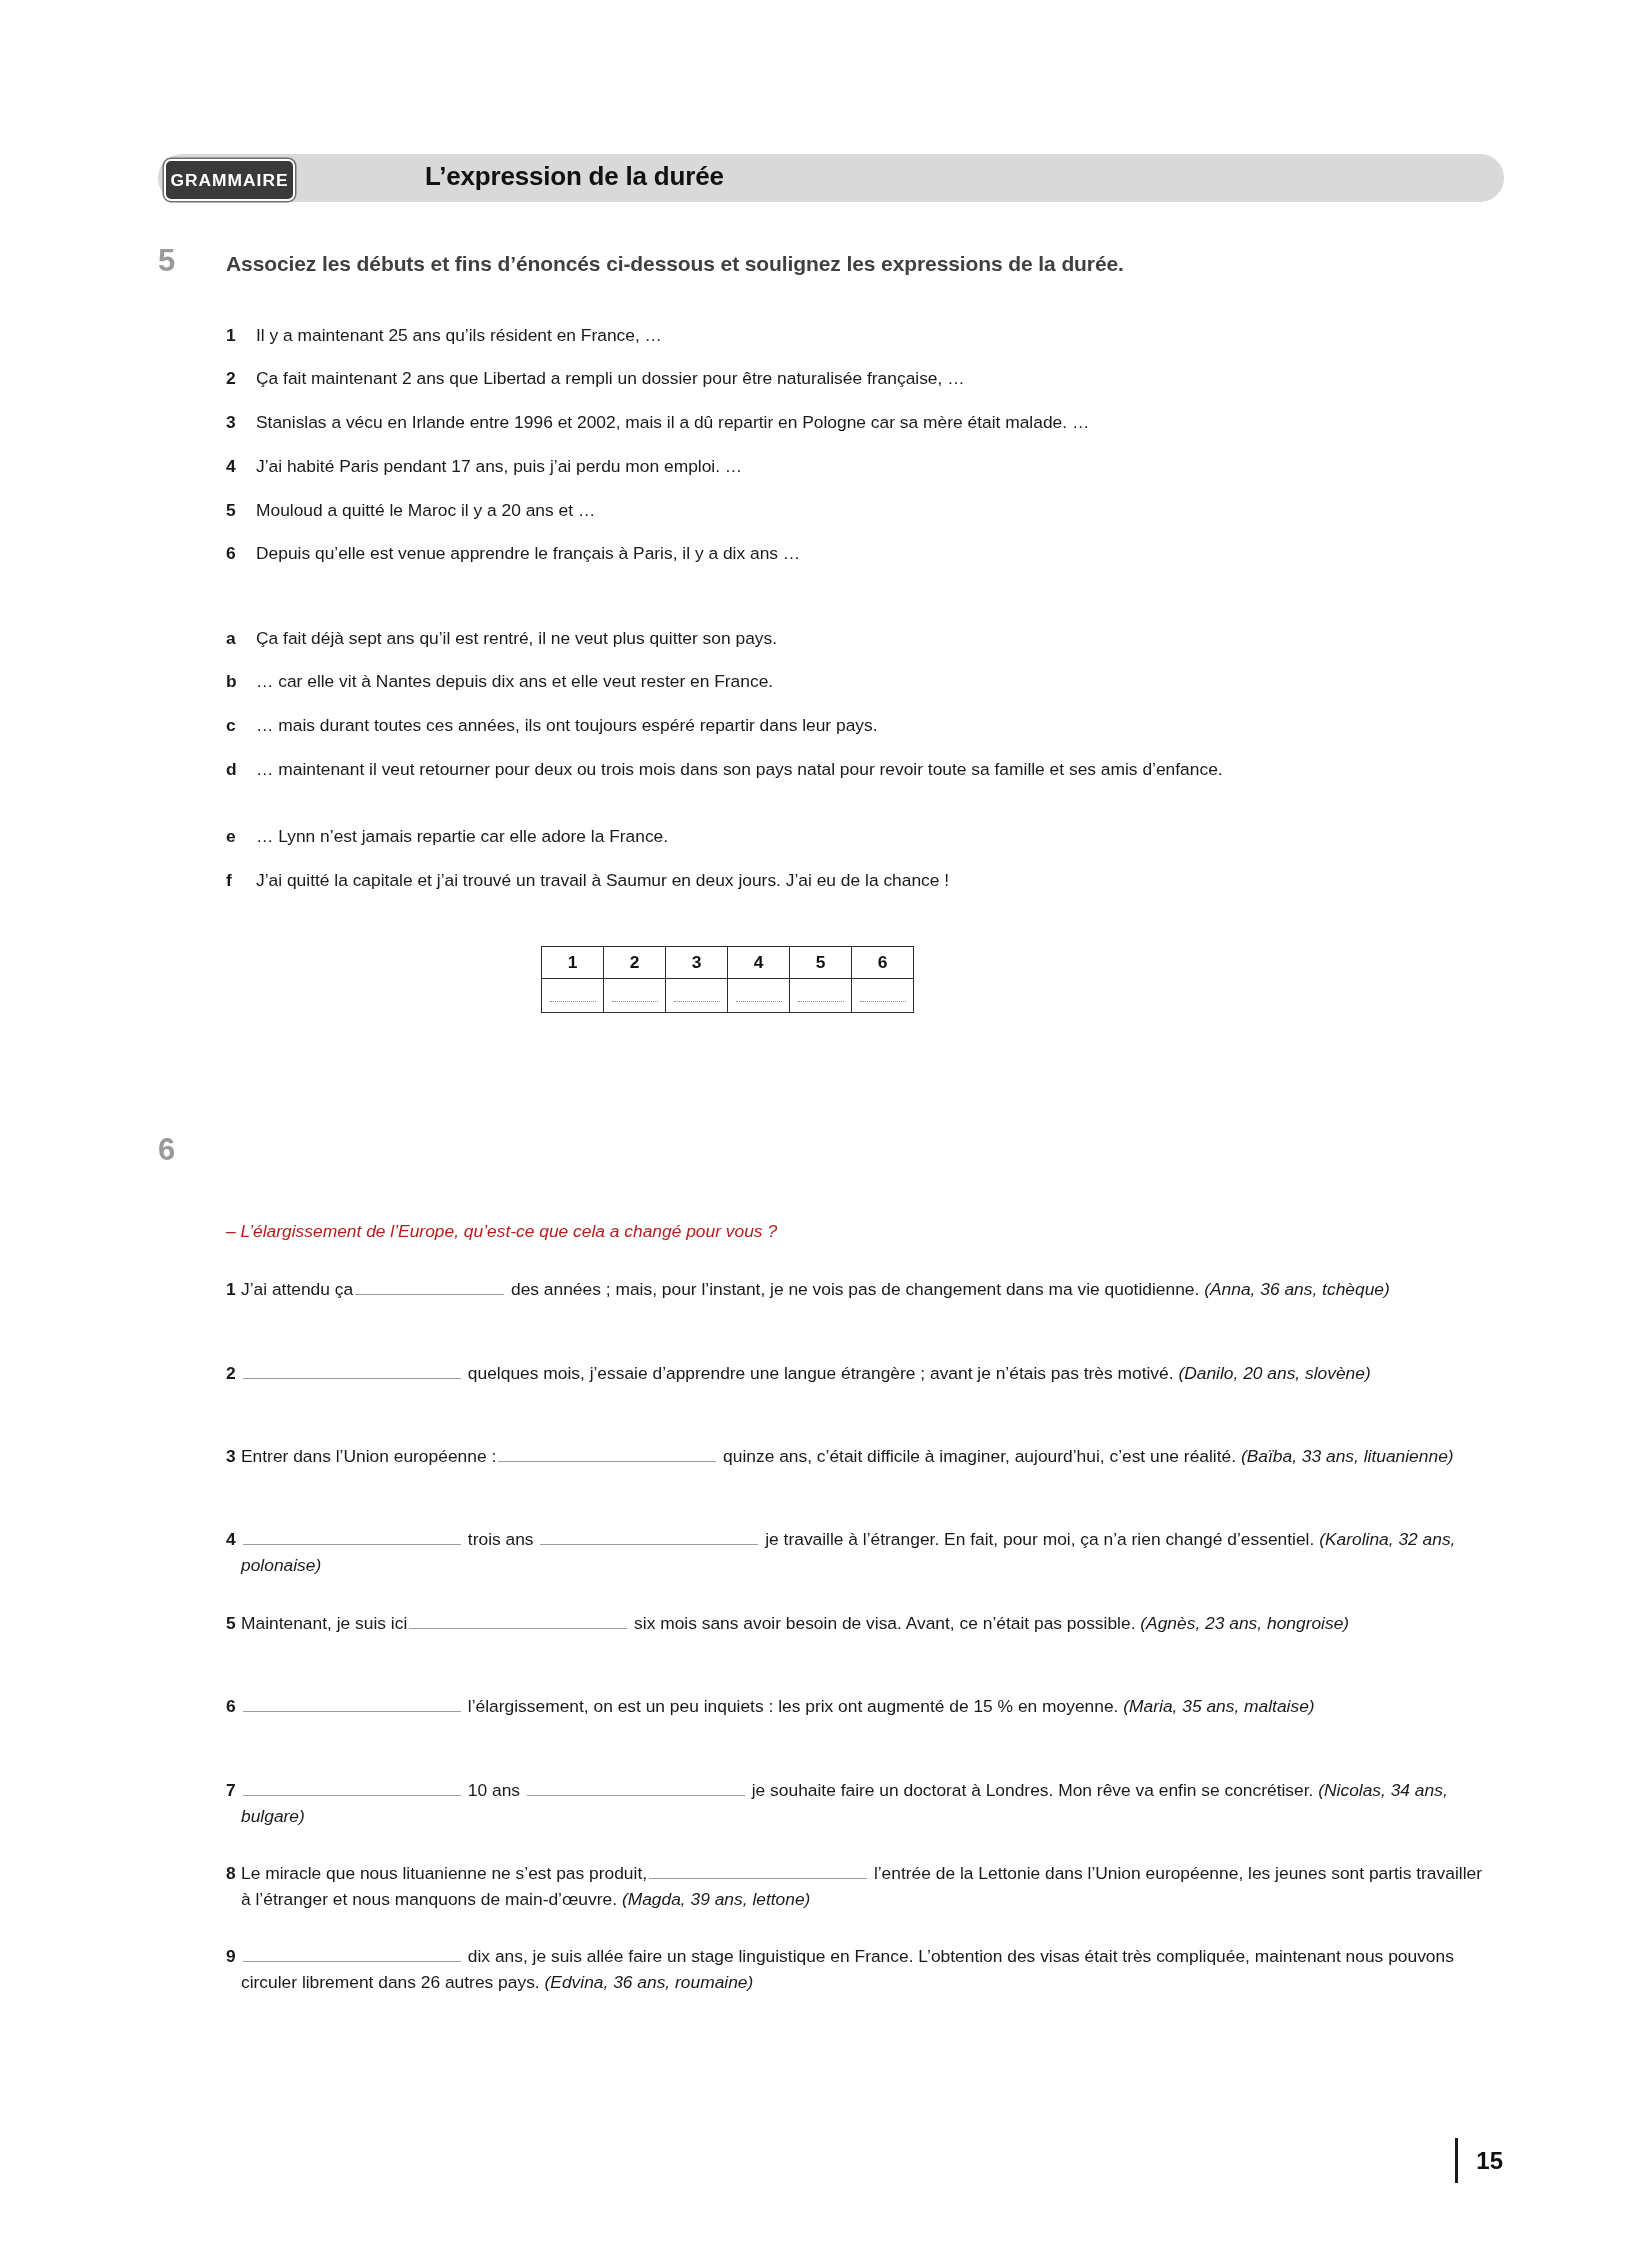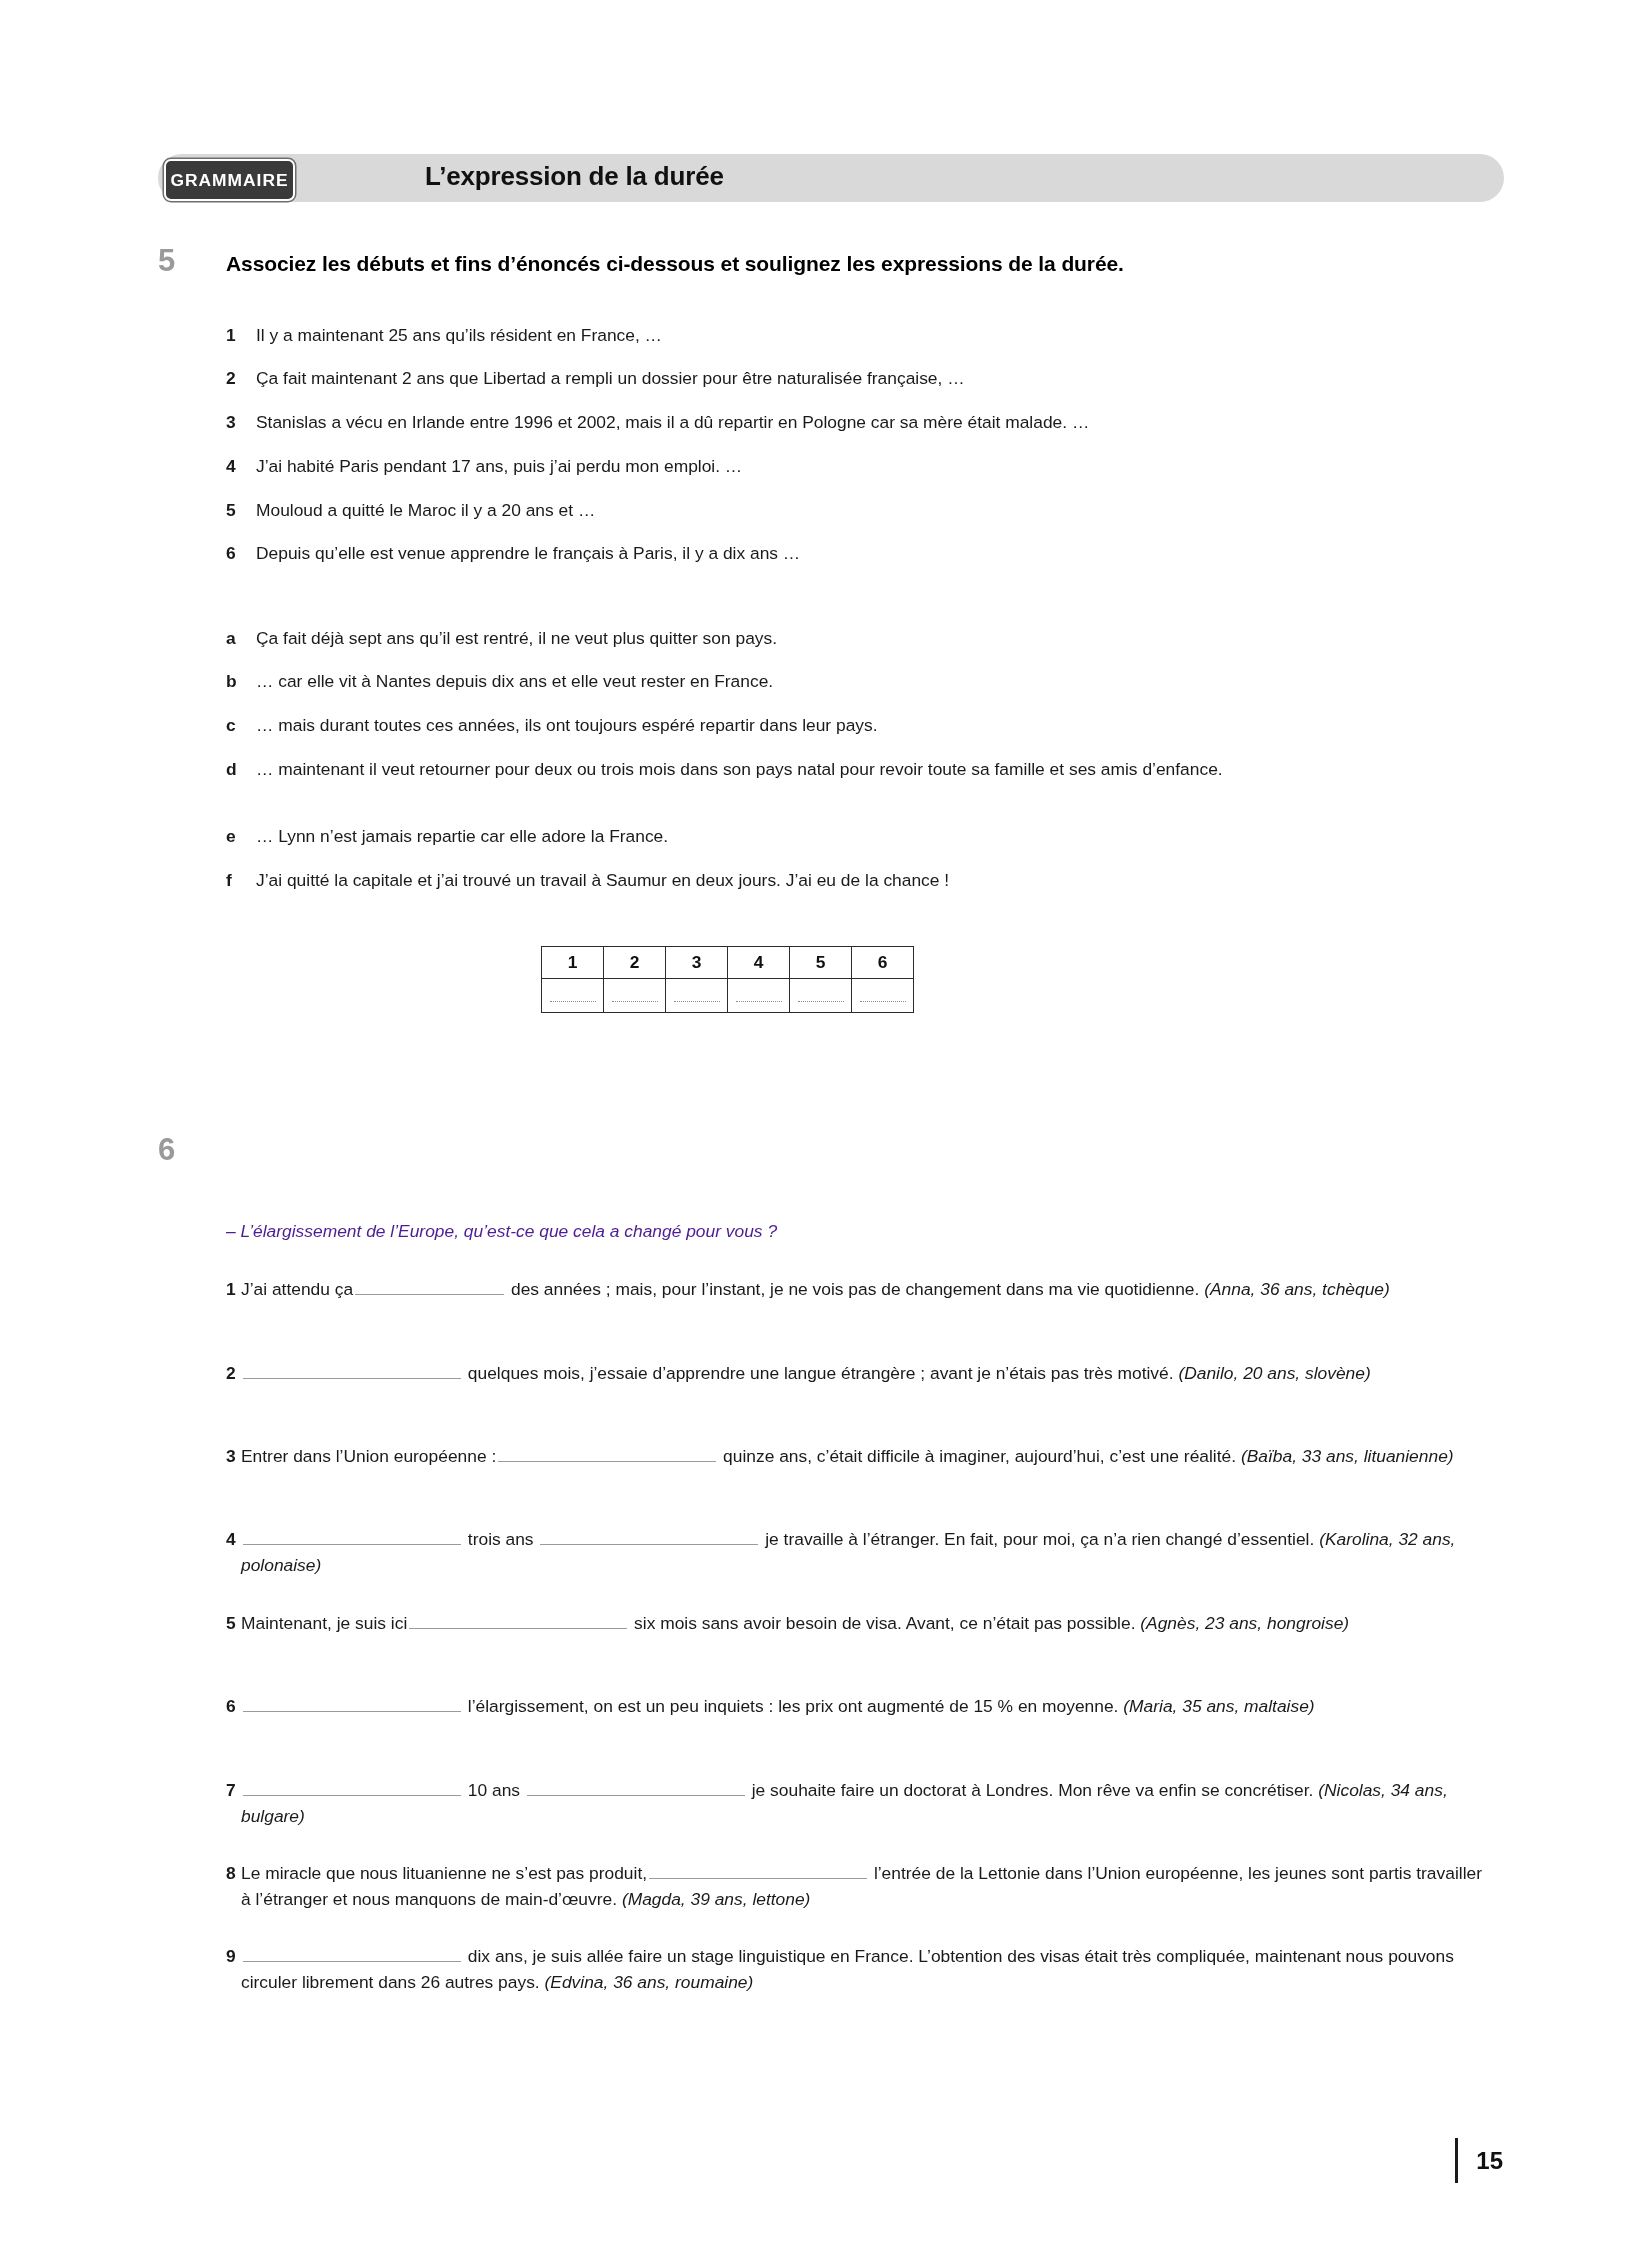--- a/index.html
+++ b/index.html
@@ -65,21 +65,21 @@
   .exo-num {
     position: absolute;
     font-size: 31px;
     font-weight: bold;
     color: #9a9a9a;
   }
   .exo-title {
     position: absolute;
     font-size: 21px;
     font-weight: bold;
-    color: #000000;
+    color: #404040;
     letter-spacing: -0.1px;
   }
 
   
   .item {
     position: absolute;
     font-size: 17.4px;
     line-height: 23px;
     color: #1a1a1a;
   }
@@ -128,21 +128,21 @@
     vertical-align: middle;
   }
 
   
   .q6intro {
     position: absolute;
     left: 226px;
     top: 1221px;
     font-size: 17.4px;
     font-style: italic;
-    color: #4c1d95;
+    color: #b91c1c;
   }
   .q6row {
     position: absolute;
     left: 226px;
     font-size: 17.4px;
     line-height: 26px;
     color: #1a1a1a;
     width: 1256px;
   }
   .q6row .n {

